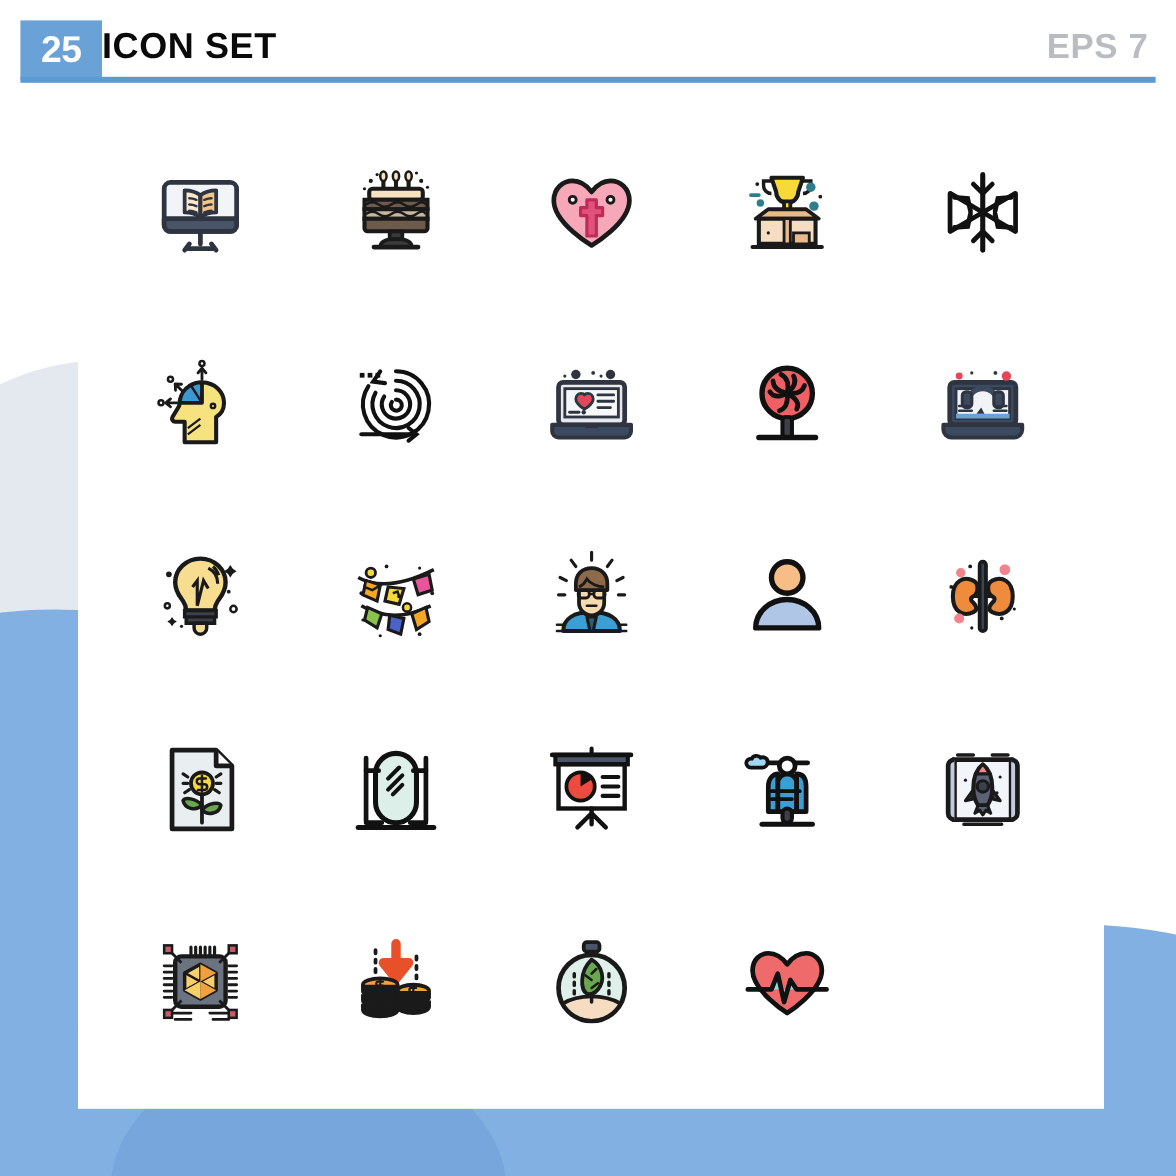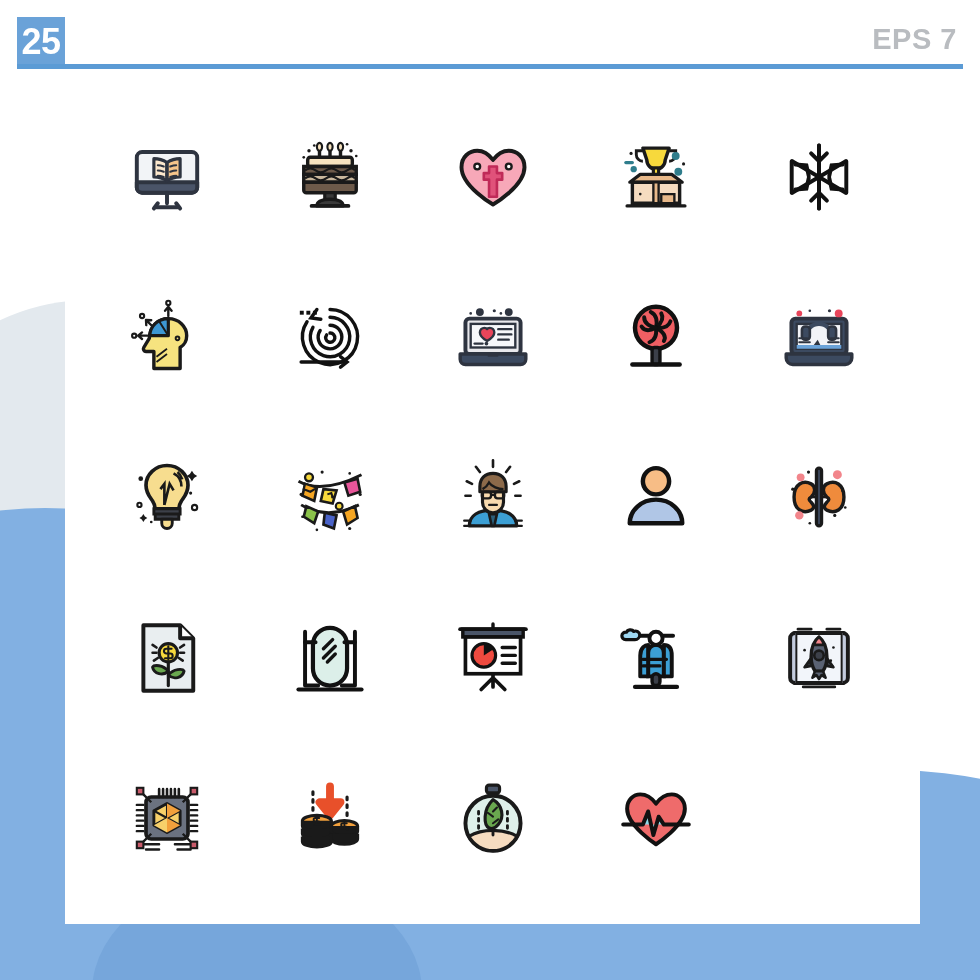--- a/index.html
+++ b/index.html
@@ -56,24 +56,24 @@
   
   .header {
     position: absolute;
     left: 0; top: 0;
     width: 980px; height: 72px;
     z-index: 5;
   }
   .count-badge {
     position: absolute;
     left: 17px; top: 17px;
-    width: 48px; height: 49px;
+    width: 68px; height: 49px;
     background: #6aa2d8;
     color: #ffffff;
-    font-size: 36px;
+    font-size: 31px;
     font-weight: bold;
     line-height: 49px;
     text-align: center;
     letter-spacing: -0.5px;
   }
   .header-title {
     position: absolute;
     left: 85px; top: 22px;
     font-size: 30px;
     font-weight: bold;
@@ -126,20 +126,21 @@
   <div class="bg-layer">
     <div class="bg-blob-gray"></div>
     <div class="bg-blob-big"></div>
     <div class="bg-blob-bottom"></div>
     <div class="bg-blob-right"></div>
     <div class="bg-blob-shade"></div>
   </div>
 
   <div class="header">
     <div class="count-badge">25</div>
+    <div class="header-title">ICON SET</div>
     <div class="header-eps">EPS 7</div>
     <div class="header-rule"></div>
   </div>
 
   <div class="card">
     <div class="grid">
 
       <div class="cell">
         <span>
         <svg width="84" height="84" viewBox="0 0 64 64">

